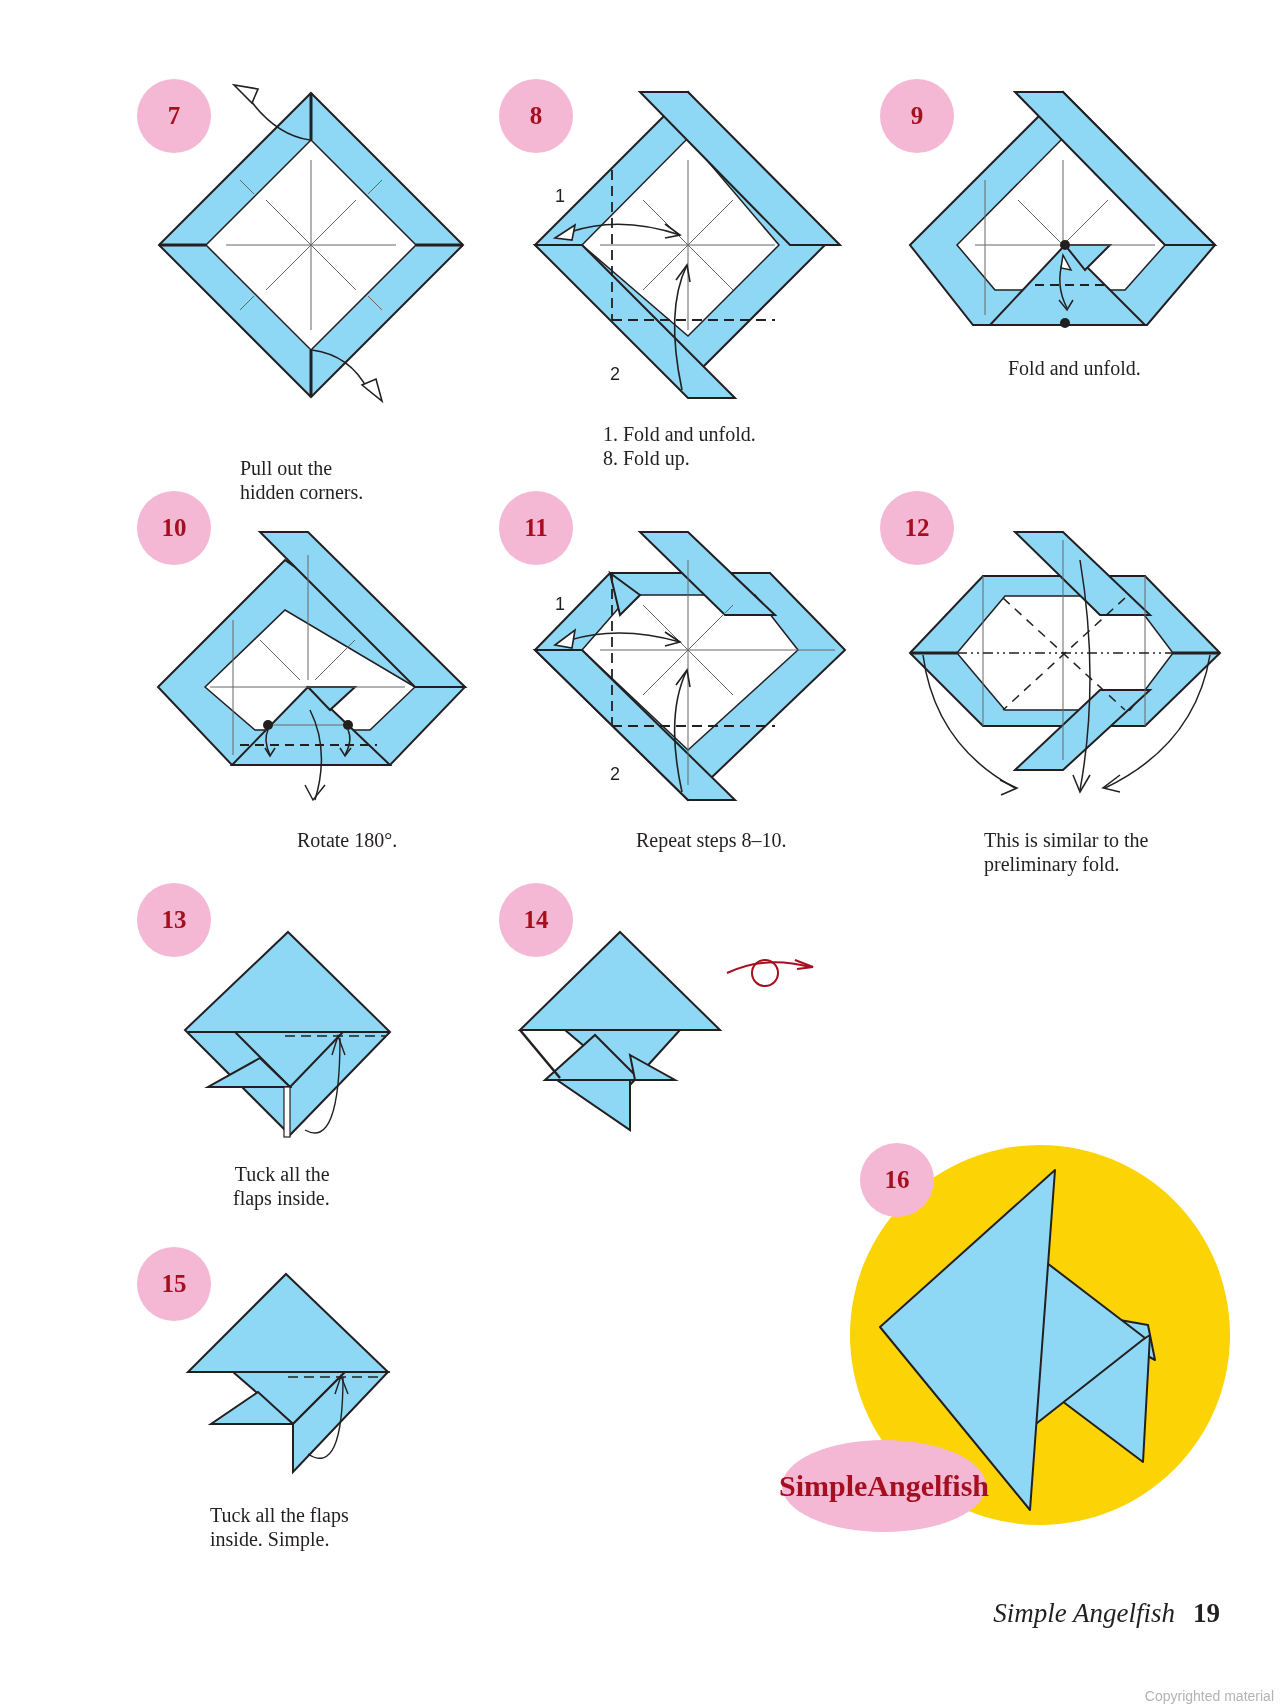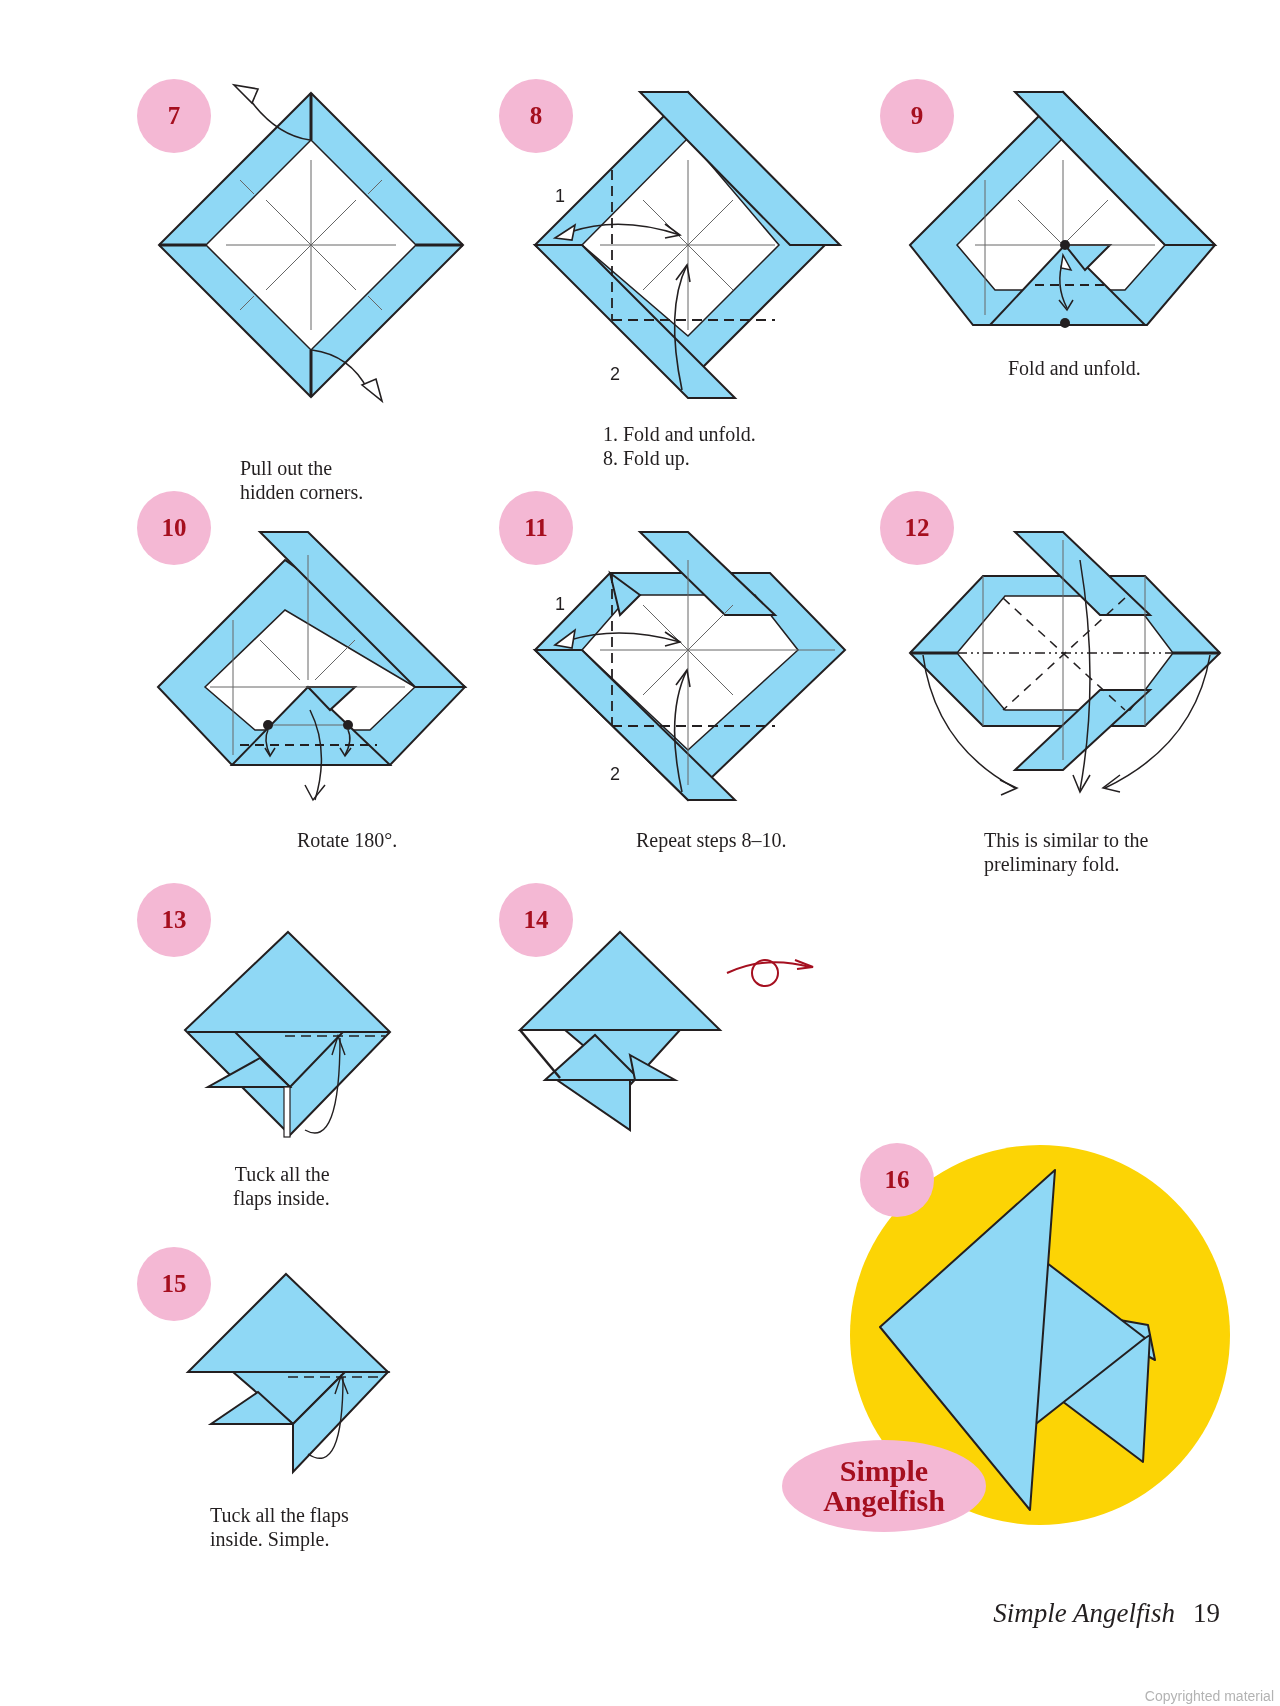--- a/index.html
+++ b/index.html
@@ -5,26 +5,26 @@
     html, body { margin: 0; padding: 0; background: #ffffff; }
     body { width: 1280px; height: 1706px; position: relative; overflow: hidden;
            font-family: "Liberation Serif", "DejaVu Serif", serif; color: #231f20; }
     .badge { position: absolute; width: 74px; height: 74px; border-radius: 50%;
              background: #f4b8d4; display: flex; align-items: center; justify-content: center;
              color: #a50f1f; font-weight: bold; font-size: 25px;
              font-family: "Liberation Serif", "DejaVu Serif", serif; }
     .caption { position: absolute; font-size: 20px; line-height: 24px; color: #231f20; }
     .diagram { position: absolute; overflow: visible; }
     .title-oval { position: absolute; left: 782px; top: 1440px; width: 204px; height: 92px;
-                  border-radius: 50%; background: #f4b8d4; display: flex; flex-direction: column;
+                  border-radius: 50%; background: #f4b8d4; display: flex; flex-direction: row;
                   align-items: center; justify-content: center; color: #a50f1f; font-weight: bold;
                   font-size: 30px; line-height: 30px; }
     .footer-title { position: absolute; right: 60px; top: 1598px; font-size: 27px;
                     font-style: italic; }
-    .footer-title .pg { font-style: normal; margin-left: 18px; }
+    .footer-title .pg { font-style: normal; margin-left: 18px; font-weight: bold; }
     .copyright { position: absolute; right: 6px; top: 1688px; font-size: 14px; color: #b3b3b3;
                  font-family: "Liberation Sans", "DejaVu Sans", sans-serif; }
   </style>
 </head>
 <body>
 
 <div class="badge" style="left:137px;top:79px;">
   <span>7</span>
 </div>
 <svg class="diagram" style="left:150px;top:85px;" width="340" height="330" viewBox="0 0 340 330">

